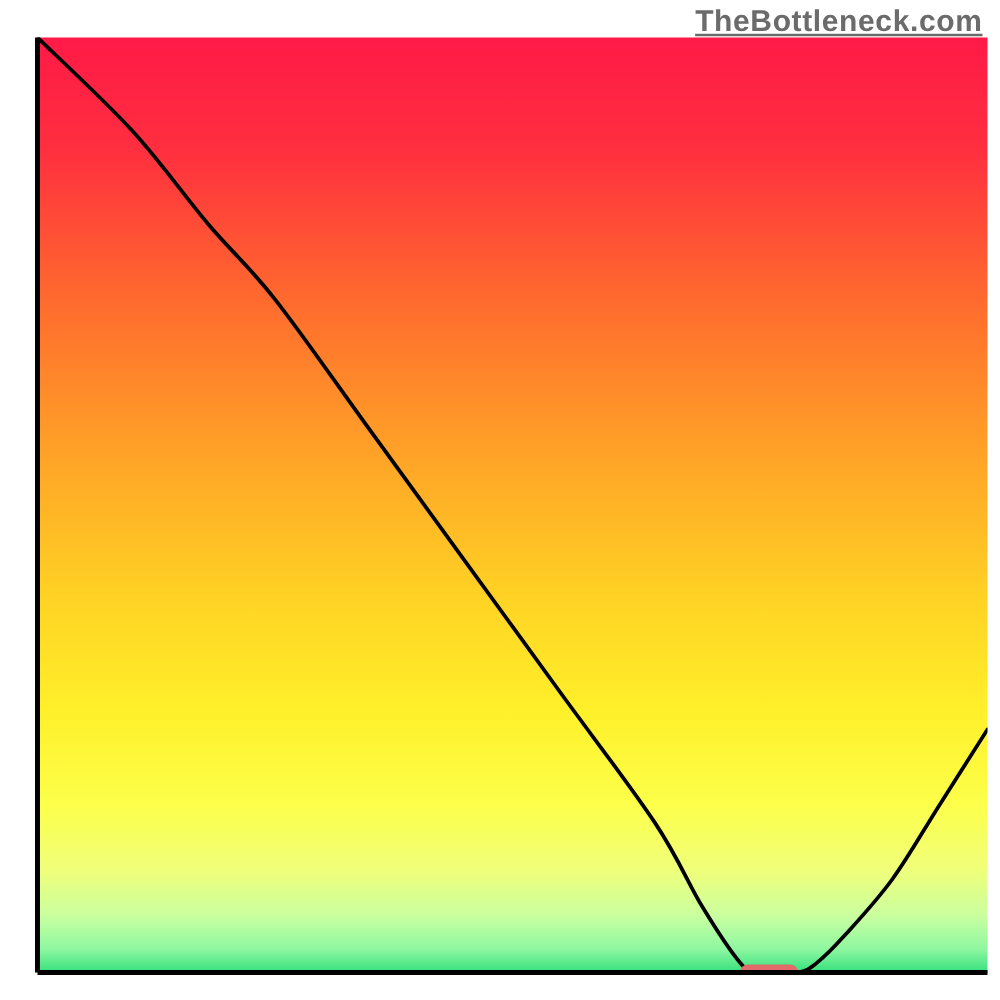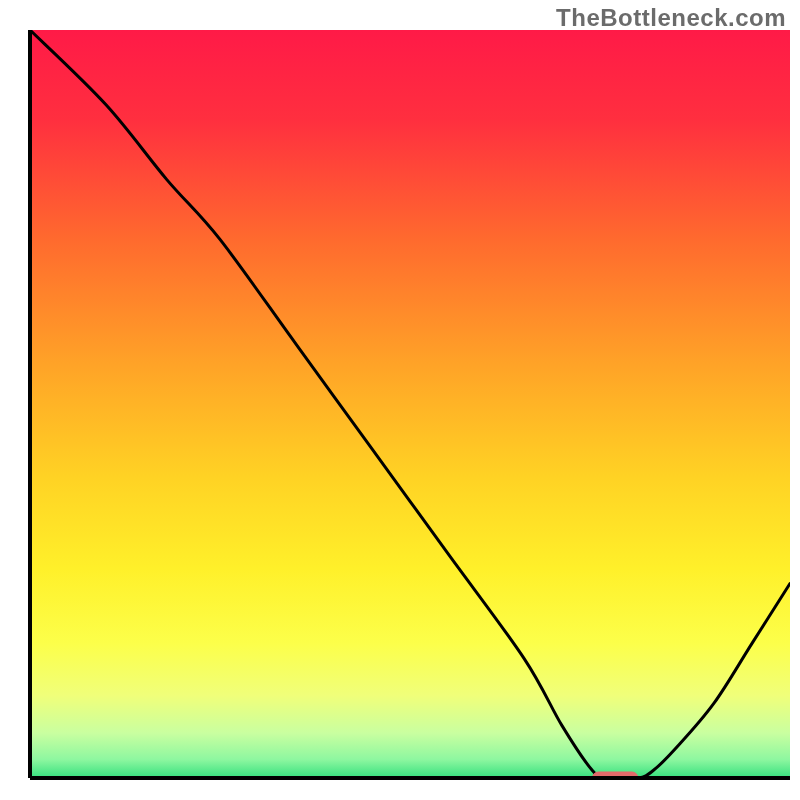--- a/index.html
+++ b/index.html
@@ -16,20 +16,21 @@
     height: 800px;
   }
   .watermark {
     position: absolute;
     top: 4px;
     right: 14px;
     font-size: 24px;
     font-weight: bold;
     color: #6b6b6b;
     letter-spacing: 0.5px;
+    text-decoration: underline;
   }
   svg.plot {
     position: absolute;
     left: 0;
     top: 0;
     width: 800px;
     height: 800px;
     display: block;
   }
 </style>

